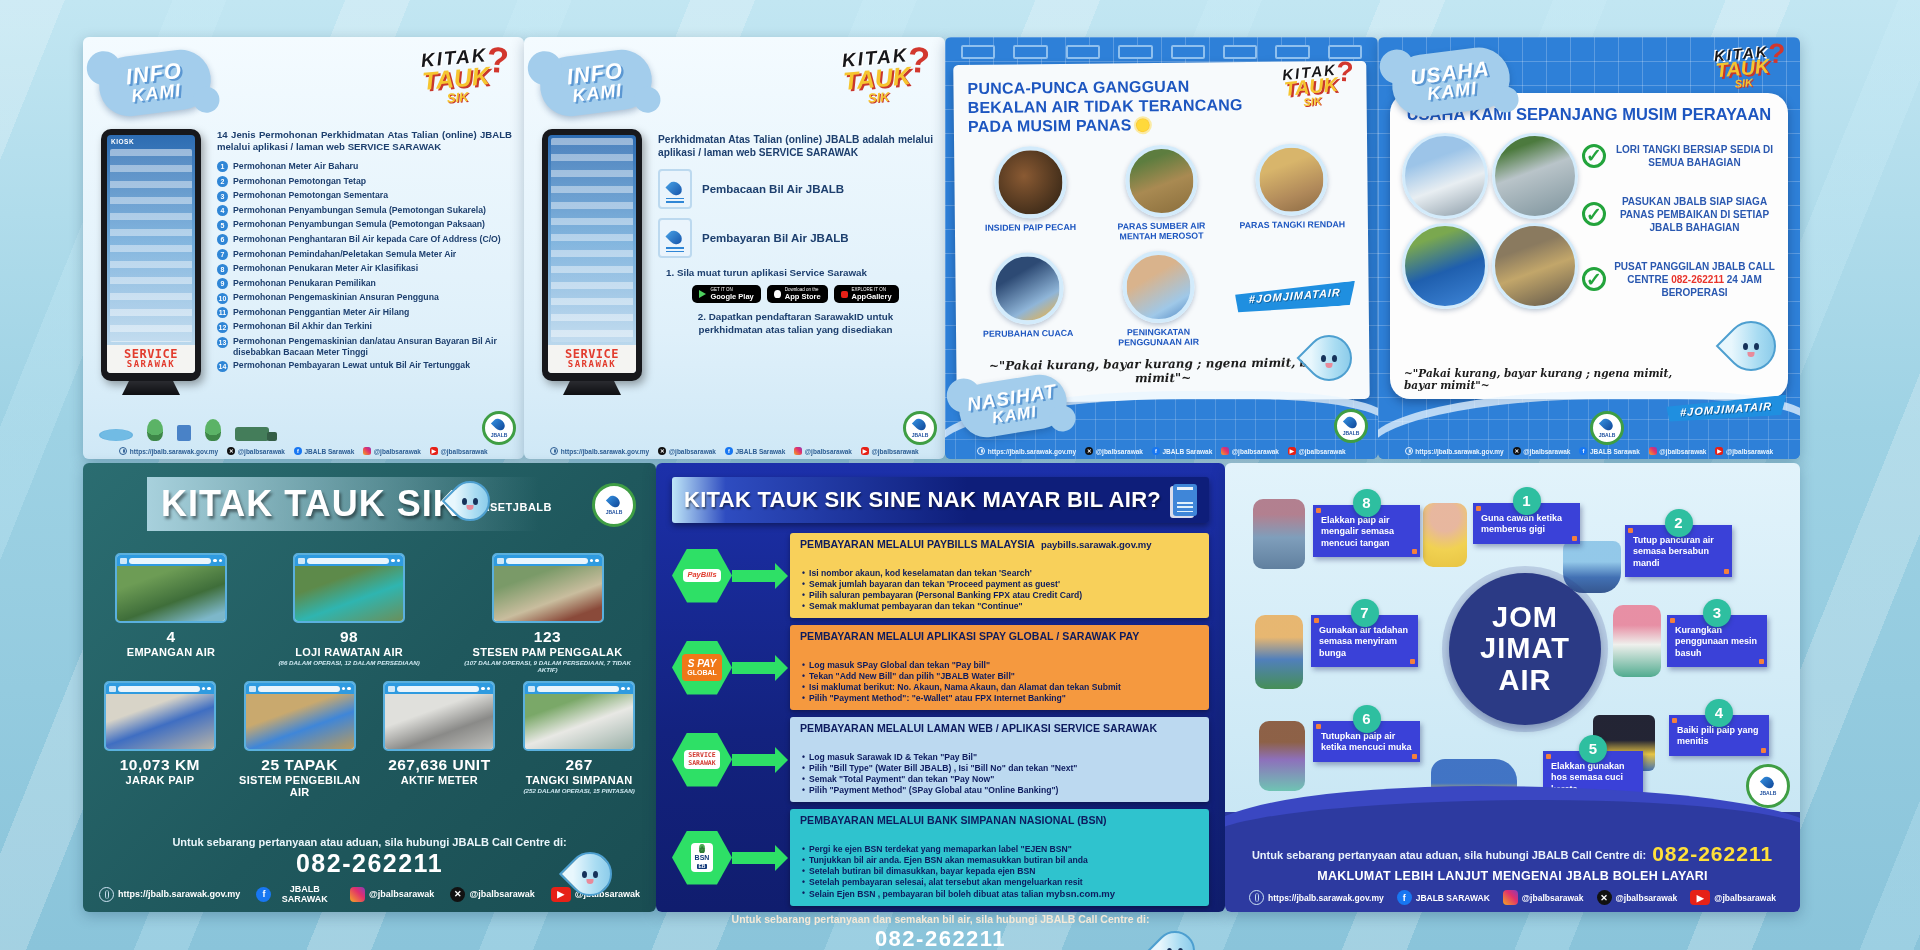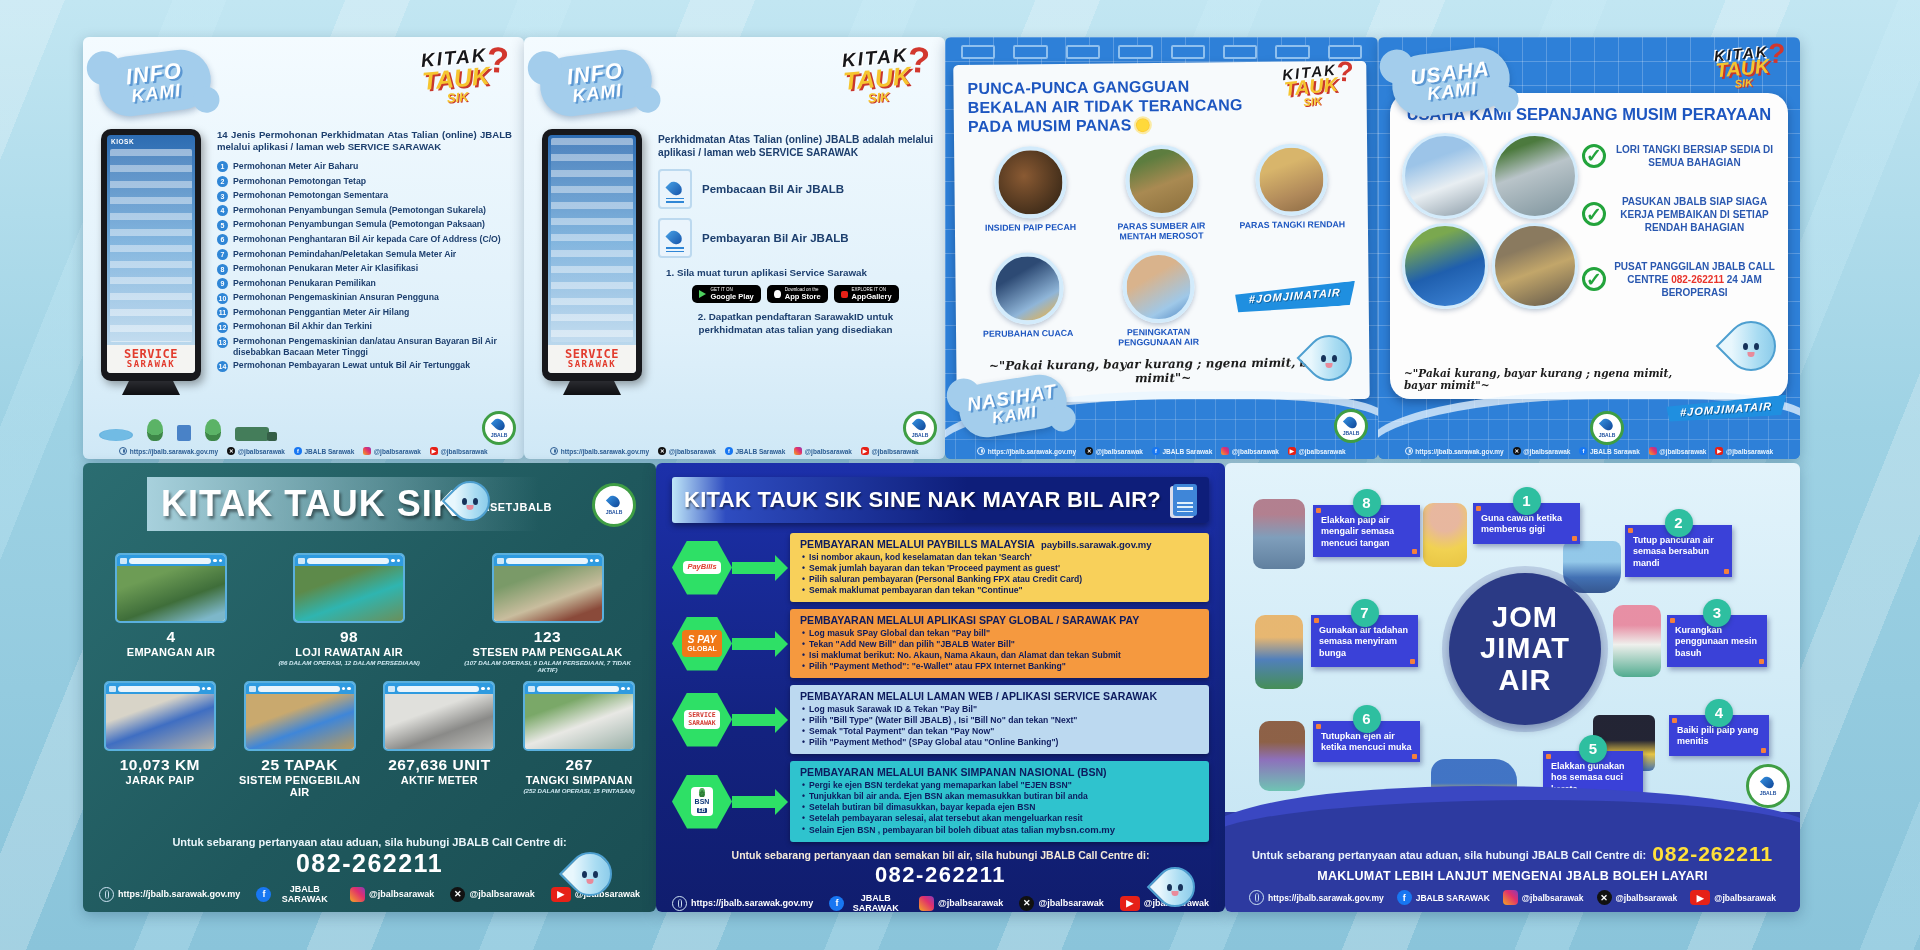--- a/index.html
+++ b/index.html
@@ -187,21 +187,21 @@
   .logo-box.spay { background:#f07818; color:#fff; padding:4px 5px; }
   .logo-box.spay .big { font-size:10px; font-style:italic; }
   .logo-box.service { color:#d2372e; font-family:"DejaVu Sans Mono", monospace; font-size:6.5px; }
   .logo-box.bsn { color:#123a7a; }
   .logo-box.bsn .tree { color:#2e7d36; font-size:8px; }
   .logo-box.bsn .eb { display:inline-block; background:#123a7a; color:#fff; font-size:5px; padding:0 2px; border-radius:1px; margin-top:1px; }
   .mbox { flex:1; border-radius:3px; padding:5px 10px 6px; color:#0d1b5e; box-shadow:0 2px 5px rgba(0,0,0,.35); }
   .mbox.m1 { background:#f8d05a; } .mbox.m2 { background:#f5993f; } .mbox.m3 { background:#bcd9f0; } .mbox.m4 { background:#2fc3ce; }
   .mtitle { font-weight:900; font-size:10.6px; }
   .mlink { font-size:9.5px; margin-left:6px; cursor:pointer; }
-  .mbox ul { list-style:none; margin-top:2px; }
+  .mbox ul { list-style:none; margin-top:18px; }
   .mbox li { font-size:8.6px; font-weight:700; line-height:1.28; padding-left:9px; position:relative; }
   .mbox li::before { content:"•"; position:absolute; left:2px; }
   .p6-footer { margin-top:7px; text-align:center; color:#f4e9d8; position:relative; }
   .p6-note { font-size:10.5px; font-weight:700; }
   .p6-phone { font-size:22px; font-weight:800; color:#fff; letter-spacing:1.5px; margin:1px 0 5px; }
 
   
   .p7 { background:linear-gradient(180deg,#e2f3fb 0%, #cfeaf6 60%, #c2e3f2 100%); overflow:hidden; }
   .tip { position:absolute; width:107px; background:#3a41d8; color:#fff; font-size:9px; font-weight:800; line-height:1.25; padding:10px 8px 8px; box-shadow:2px 3px 5px rgba(20,30,90,.35); z-index:3; }
   .tip::before { content:""; position:absolute; left:3px; top:3px; width:5px; height:5px; background:#f5803c; border-radius:1px; }
@@ -541,21 +541,21 @@
         <div class="p4-photo ph-tanks"></div>
         <div class="p4-photo ph-worker"></div>
       </div>
       <div class="p4-list">
         <div class="p4-item">
           <span class="chk">✓</span>
           <span class="t"><span>LORI TANGKI BERSIAP SEDIA DI SEMUA BAHAGIAN</span><span class="red"></span><span></span></span>
         </div>
         <div class="p4-item">
           <span class="chk">✓</span>
-          <span class="t"><span>PASUKAN JBALB SIAP SIAGA KERJA PEMBAIKAN DI SETIAP RENDAH BAHAGIAN</span><span class="red"></span><span></span></span>
+          <span class="t"><span>PASUKAN JBALB SIAP SIAGA PANAS PEMBAIKAN DI SETIAP JBALB BAHAGIAN</span><span class="red"></span><span></span></span>
         </div>
         <div class="p4-item">
           <span class="chk">✓</span>
           <span class="t"><span>PUSAT PANGGILAN JBALB CALL CENTRE </span><span class="red">082-262211</span><span> 24 JAM BEROPERASI</span></span>
         </div>
       </div>
     </div>
     <div class="p4-quote">~"Pakai kurang, bayar kurang ; ngena mimit, bayar mimit"~</div>
   </div>
   <div class="drop" style="right:24px; bottom:88px; width:50px; height:50px;">
@@ -875,21 +875,21 @@
   <div class="jja">
     <span>JOM</span>
     <span>JIMAT</span>
     <span>AIR</span>
   </div>
 
   <div class="illu" style="left:388px; top:142px; width:48px; height:72px; background:linear-gradient(180deg,#e88aa0 28%, #f0f0ec 55%, #4aa88a);"></div>
   <div class="tip" style="left:442px; top:152px; width:100px;"><span class="tip-num">3</span><span>Kurangkan penggunaan mesin basuh</span></div>
 
   <div class="illu" style="left:34px; top:258px; width:46px; height:70px; background:linear-gradient(180deg,#8a5a3e 30%, #8a6ab8 55%, #6ac2b0);"></div>
-  <div class="tip" style="left:88px; top:258px;"><span class="tip-num">6</span><span>Tutupkan ejen air ketika mencuci muka</span></div>
+  <div class="tip" style="left:88px; top:258px;"><span class="tip-num">6</span><span>Tutupkan paip air ketika mencuci muka</span></div>
 
   <div class="illu" style="left:206px; top:296px; width:86px; height:44px; background:linear-gradient(180deg,#3a6ec2 55%, #e8c23a 75%, #2d9a6a); border-radius:14px 22px 6px 6px;"></div>
   <div class="tip" style="left:318px; top:288px; width:100px;"><span class="tip-num">5</span><span>Elakkan gunakan hos semasa cuci kereta</span></div>
 
   <div class="illu" style="left:368px; top:252px; width:62px; height:56px; background:linear-gradient(180deg,#1a1a2a 45%, #e8c23a 70%, #3a6ab0); border-radius:6px;"></div>
   <div class="tip" style="left:444px; top:252px; width:100px;"><span class="tip-num">4</span><span>Baiki pili paip yang menitis</span></div>
 
   <div class="p7-band"></div>
   <div class="jbalb-logo" style="right:10px; bottom:104px; width:44px; height:44px;">
       <div class="ld"></div>

